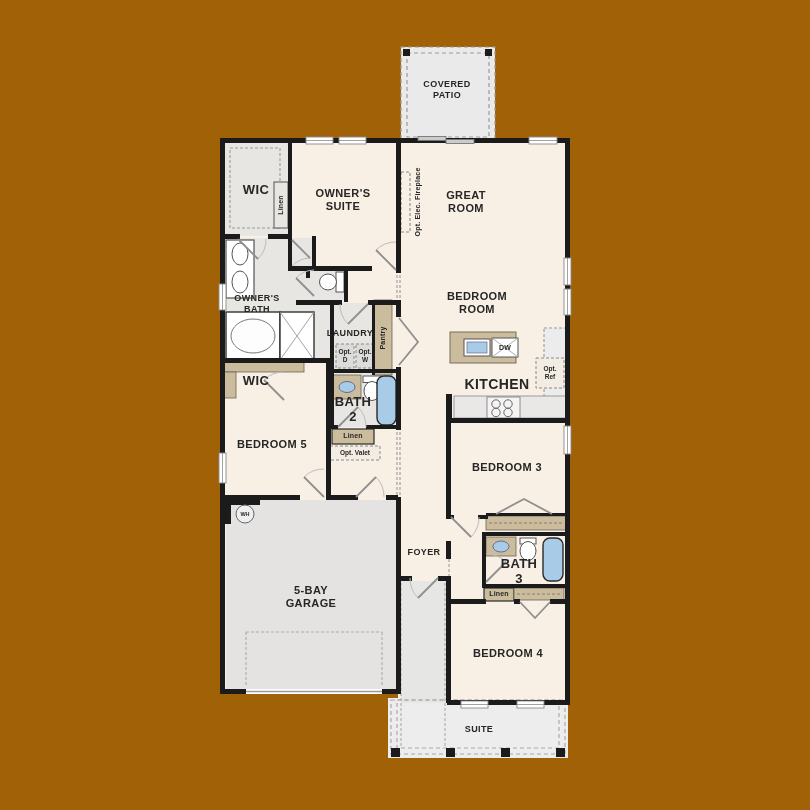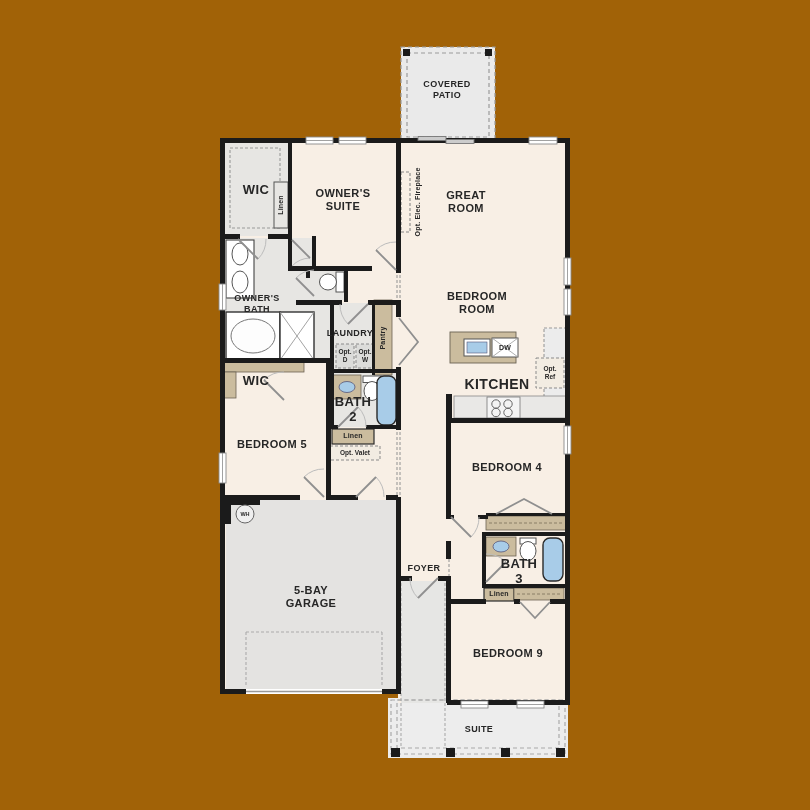--- a/index.html
+++ b/index.html
@@ -229,27 +229,27 @@
   <div class="lbl s11" style="left:343px;top:200px">OWNER'S
 SUITE</div>
   <div class="lbl s11" style="left:466px;top:202px">GREAT
 ROOM</div>
   <div class="lbl s11" style="left:477px;top:303px">BEDROOM
 ROOM</div>
   <div class="lbl s10" style="left:497px;top:384px">KITCHEN</div>
   <div class="lbl s9" style="left:257px;top:304px">OWNER'S
 BATH</div>
   <div class="lbl s9" style="left:350px;top:333px">LAUNDRY</div>
-  <div class="lbl s9" style="left:424px;top:568px">FOYER</div>
+  <div class="lbl s9" style="left:424px;top:552px">FOYER</div>
   <div class="lbl s9" style="left:479px;top:729px">SUITE</div>
   <div class="lbl s11" style="left:311px;top:597px">5-BAY
 GARAGE</div>
   <div class="lbl s11" style="left:272px;top:444px">BEDROOM 5</div>
-  <div class="lbl s11" style="left:507px;top:467px">BEDROOM 4</div>
-  <div class="lbl s11" style="left:508px;top:653px">BEDROOM 9</div>
+  <div class="lbl s11" style="left:507px;top:467px">BEDROOM 3</div>
+  <div class="lbl s11" style="left:508px;top:653px">BEDROOM 4</div>
   <div class="lbl s8" style="left:353px;top:409px">BATH
 2</div>
   <div class="lbl s8" style="left:519px;top:571px">BATH
 3</div>
   <div class="lbl s8" style="left:256px;top:190px">WIC</div>
   <div class="lbl s8" style="left:256px;top:381px">WIC</div>
   <div class="lbl s7 rot" style="left:281px;top:205px">Linen</div>
   <div class="lbl s7" style="left:353px;top:436px">Linen</div>
   <div class="lbl s7" style="left:499px;top:594px">Linen</div>
   <div class="lbl s6" style="left:355px;top:453px">Opt. Valet</div>

